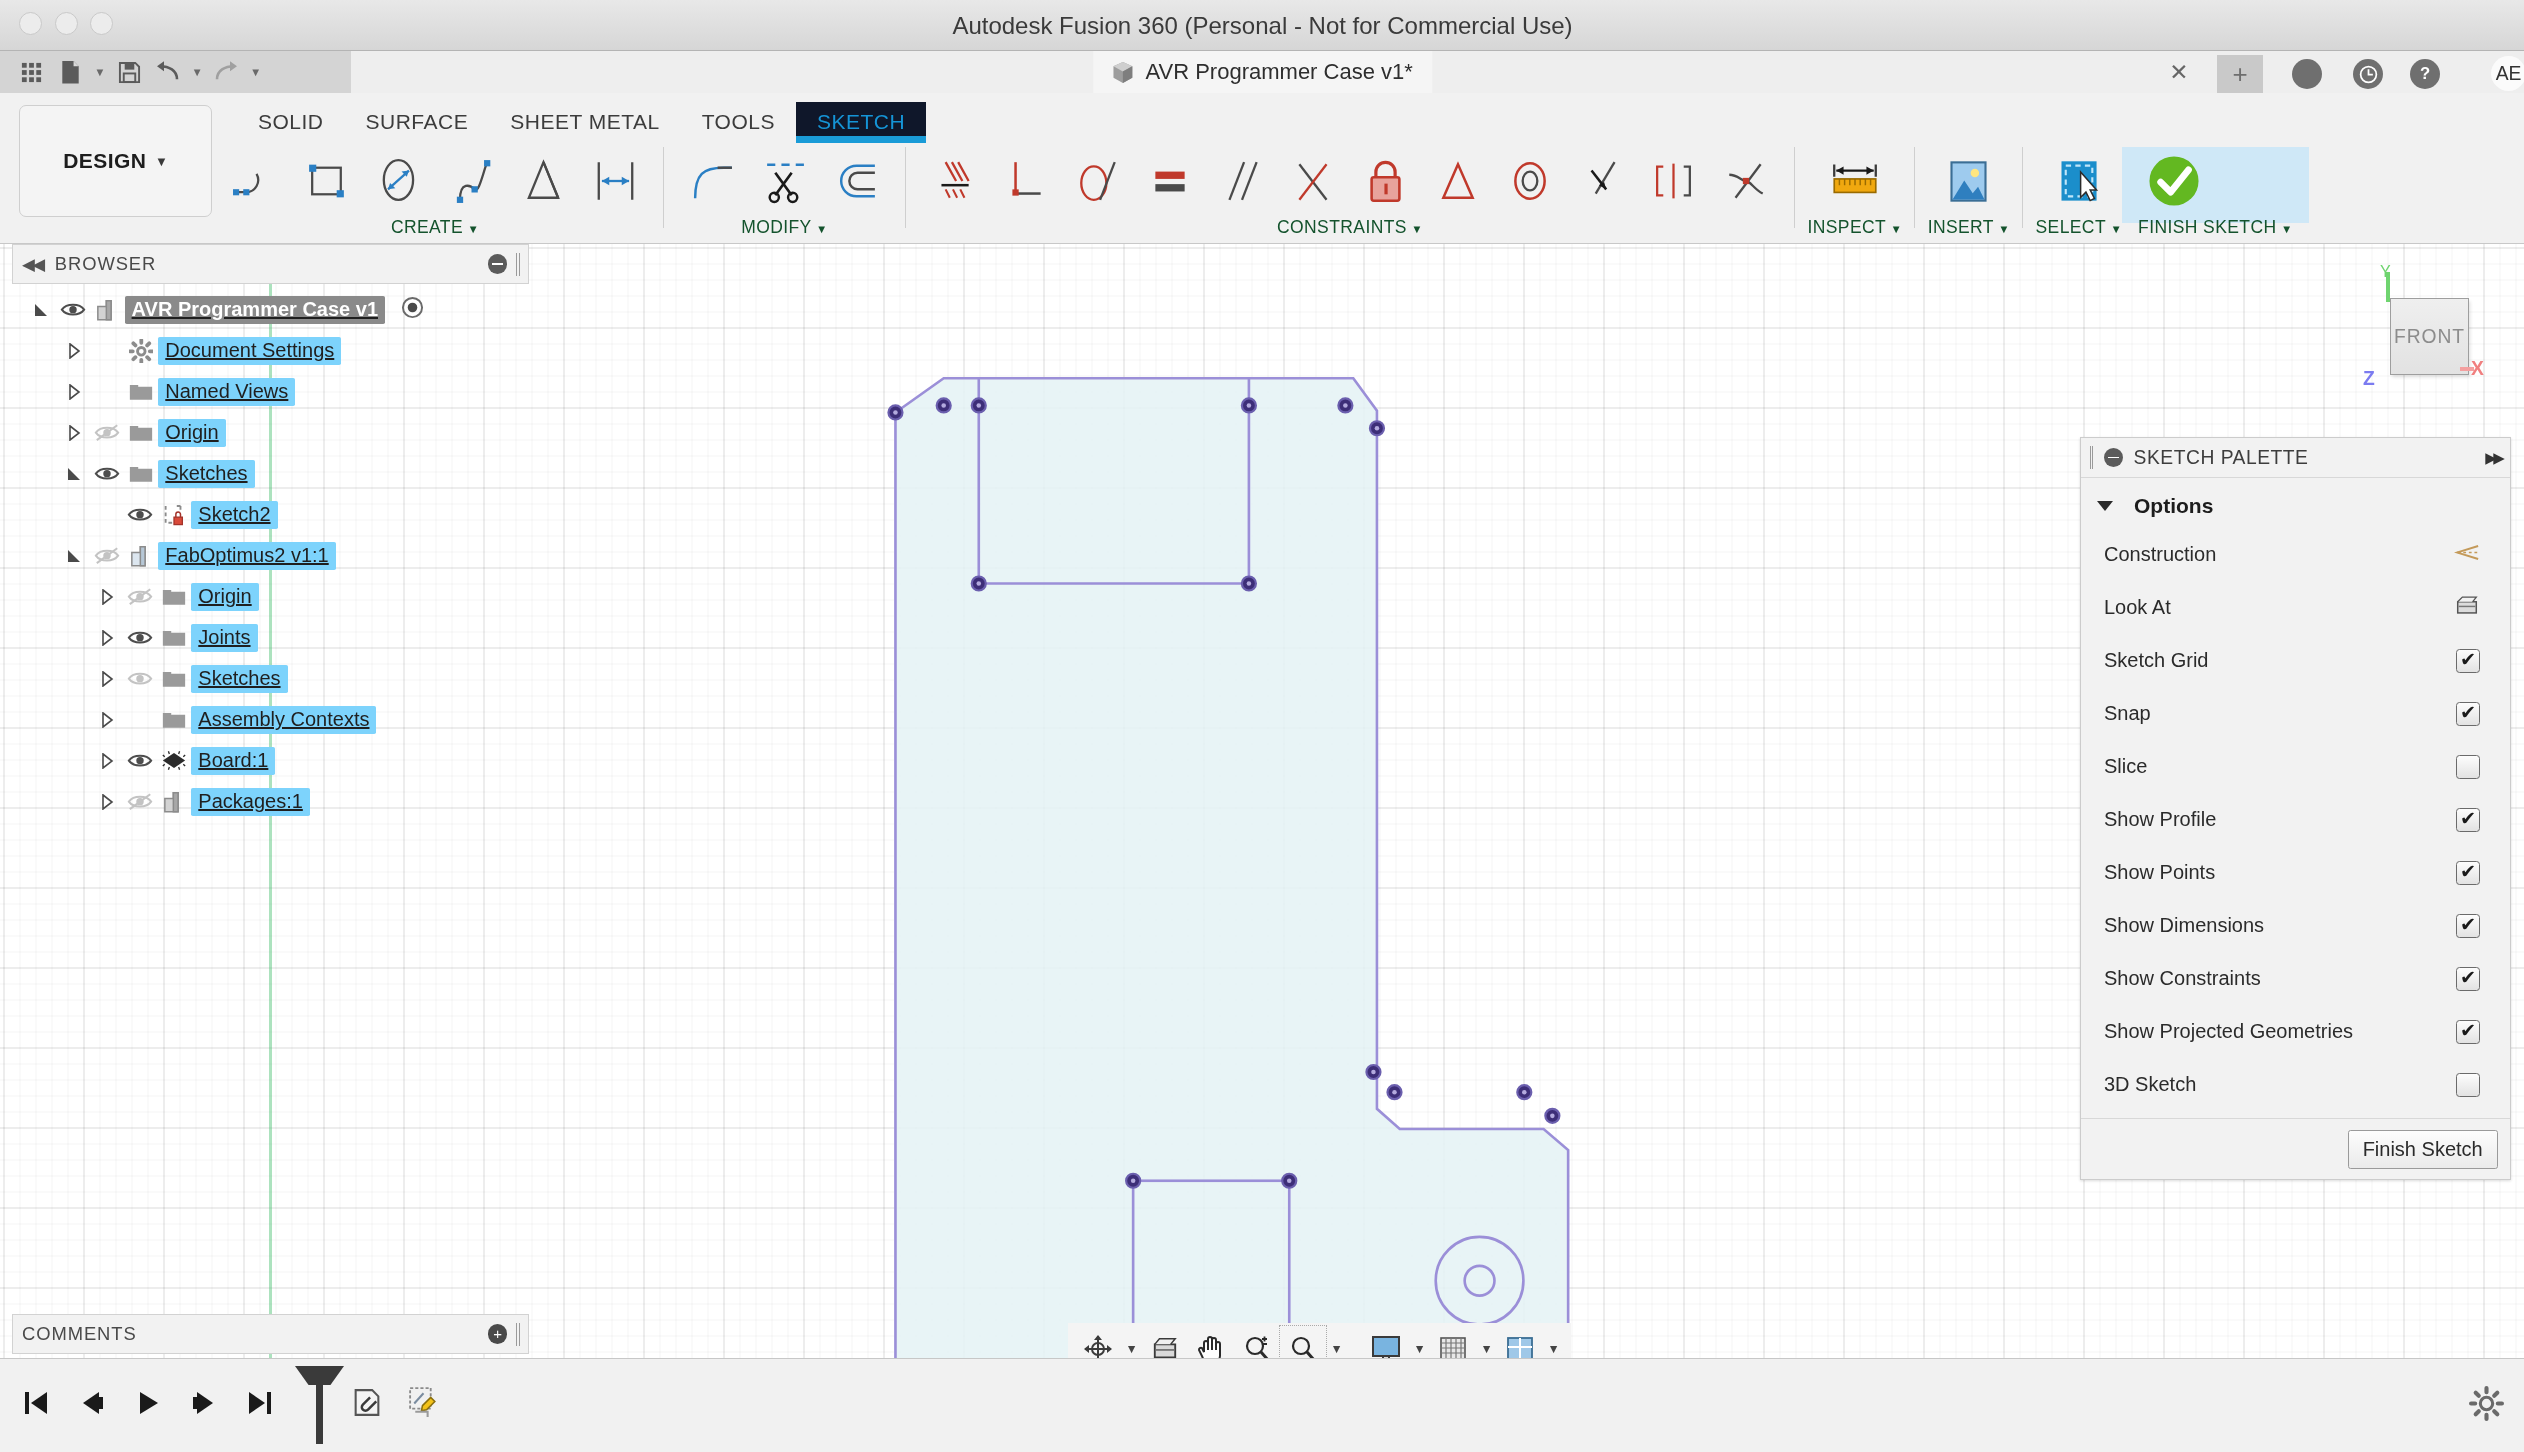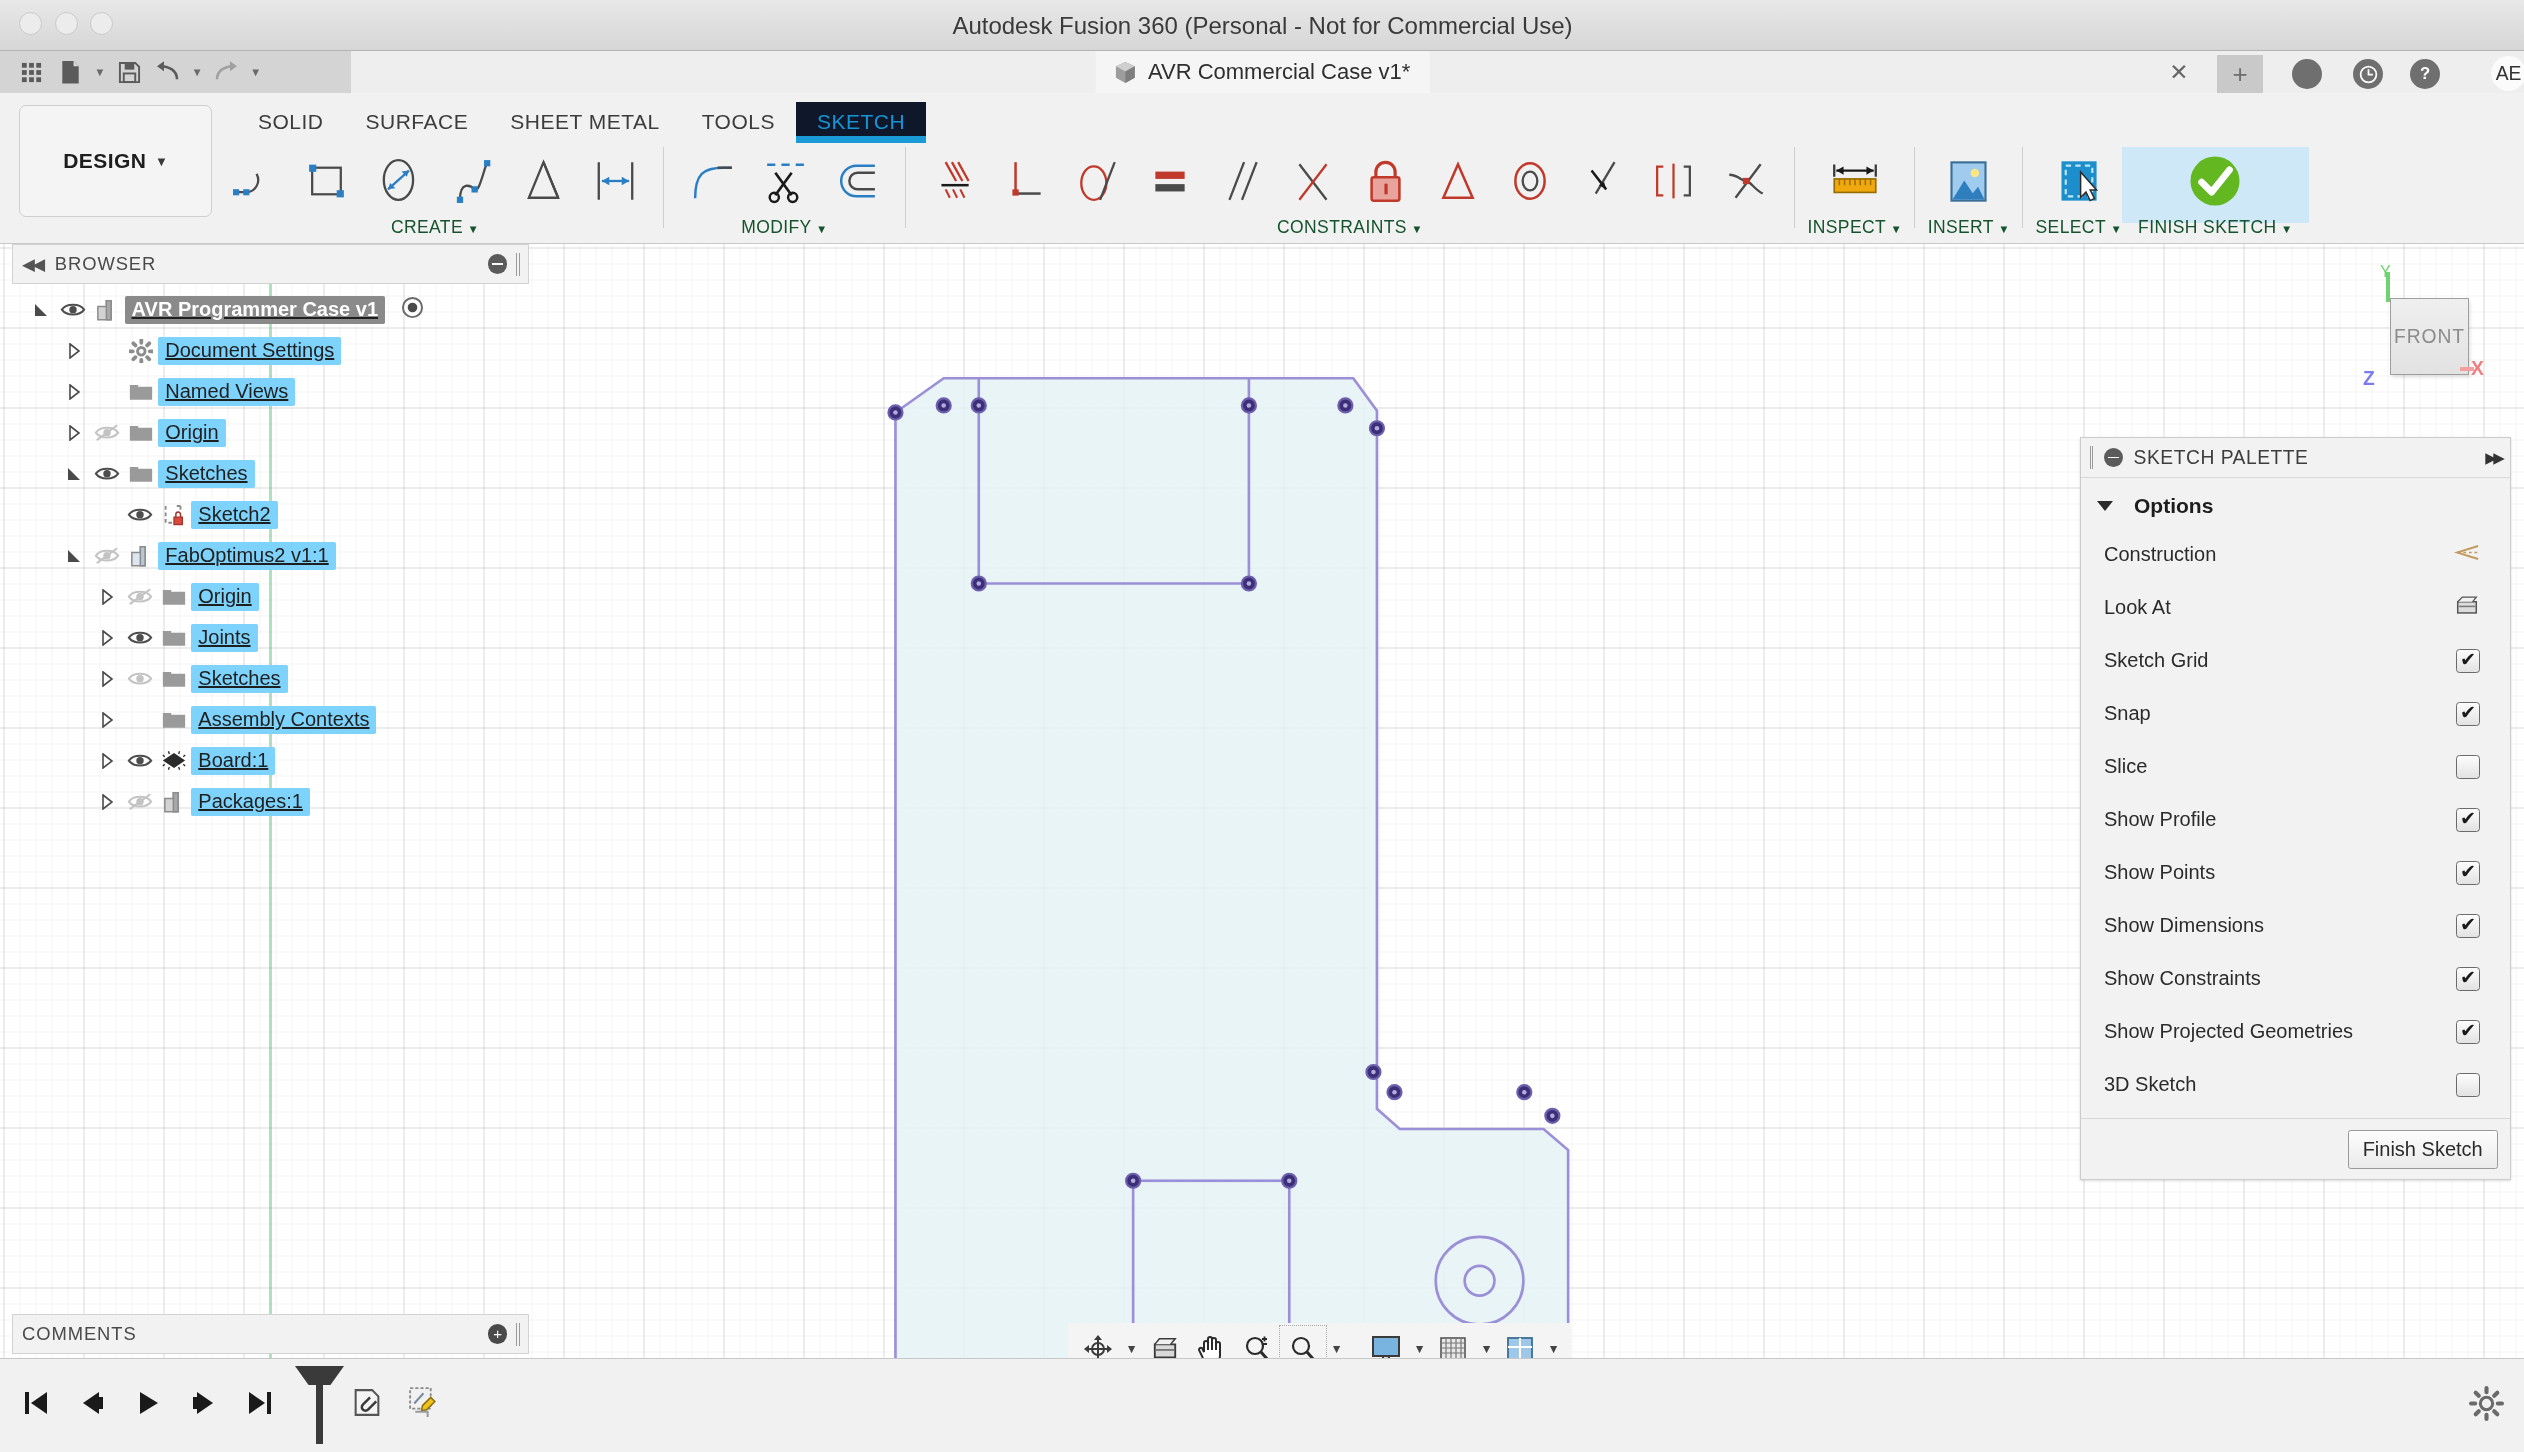--- a/index.html
+++ b/index.html
@@ -82,21 +82,21 @@
 
   #toolrow{ position:absolute; left:219px; top:54px; height:96px;
     display:flex; align-items:flex-start;}
   .tgroup{ display:flex; flex-direction:column; align-items:center; position:relative;}
   .ticons{ display:flex; align-items:center; height:68px;}
   .tbtn{ width:72px; height:68px; display:flex; align-items:center; justify-content:center;}
   .tglabel{ font-size:17.5px; color:#14532d; letter-spacing:0.4px; margin-top:1.8px;}
   .tglabel .car{ font-size:11.4px; margin-left:4.4px;}
   .vsep{ width:0.9px; height:81px; background:#cfcfcf; margin:0 12.3px; align-self:flex-start;}
   #finishgroup{ background:#cfe8f7; height:76px; padding:0 16px;
-     display:flex; flex-direction:column; align-items:center; }
+     display:flex; flex-direction:column; align-items:flex-start; }
 
   
   #canvas{
     position:absolute; left:0; top:244px; width:2525px; height:1114px;
     background:#ffffff;
     background-image:
       linear-gradient(to right, rgba(0,0,0,.045) 0.9px, transparent 0.9px),
       linear-gradient(to bottom, rgba(0,0,0,.045) 0.9px, transparent 0.9px),
       linear-gradient(to right, rgba(0,0,0,.10) 0.9px, transparent 0.9px),
       linear-gradient(to bottom, rgba(0,0,0,.10) 0.9px, transparent 0.9px);
@@ -268,21 +268,21 @@
   <div id="tabstrip"></div>
 
   <div id="doctab">
     <span class="cube">
       <svg width="21" height="23" viewBox="0 0 20 22">
         <path d="M10 1 L19 5 L19 16 L10 21 L1 16 L1 5 Z" fill="#9d9d9d"></path>
         <path d="M10 1 L19 5 L10 10 L1 5 Z" fill="#cfcfcf"></path>
         <path d="M10 10 L19 5 L19 16 L10 21 Z" fill="#7e7e7e"></path>
       </svg>
     </span>
-    <span class="label">AVR Commercial Case v1*</span>
+    <span class="label">AVR Programmer Case v1*</span>
   </div>
   <div id="tabclose">✕</div>
   <div id="tabplus">+</div>
 
   <div class="rightIcon" style="left:2292px;">
     <svg width="19.3" height="19.3" viewBox="0 0 24 24">
         <path d="M8 3 a9 9 0 1 0 8 18 a9 9 0 0 1 -8 -18" fill="#fff"></path>
       </svg>
   </div>
   <div class="rightIcon" style="left:2353px; background:#6f6f6f;">

